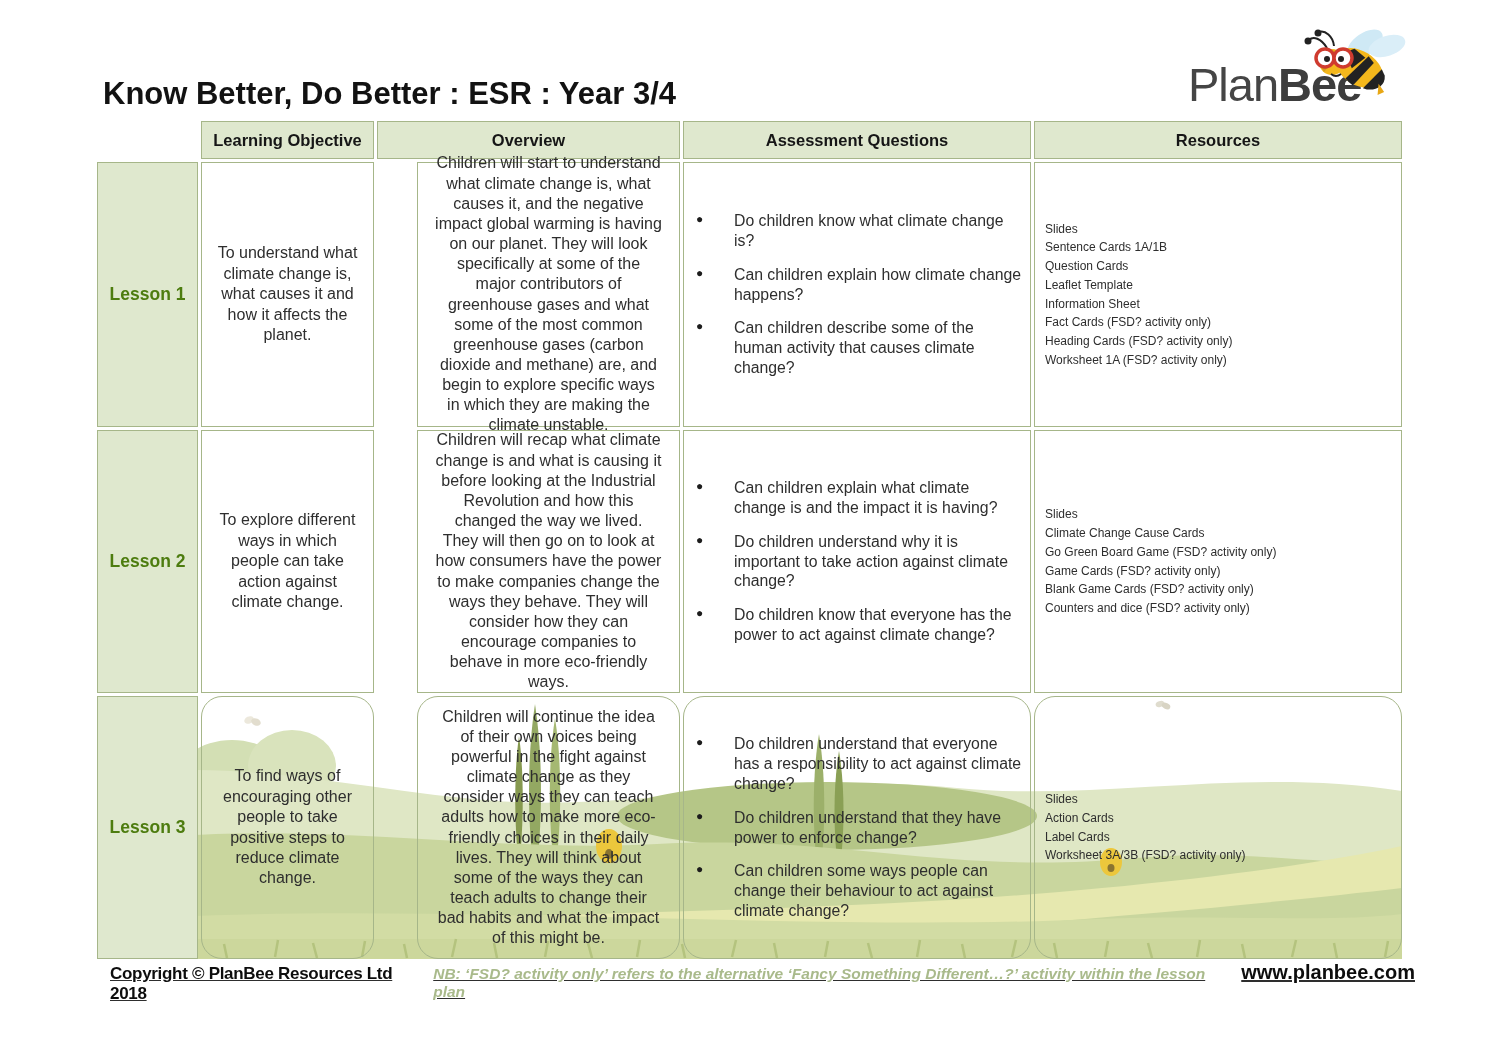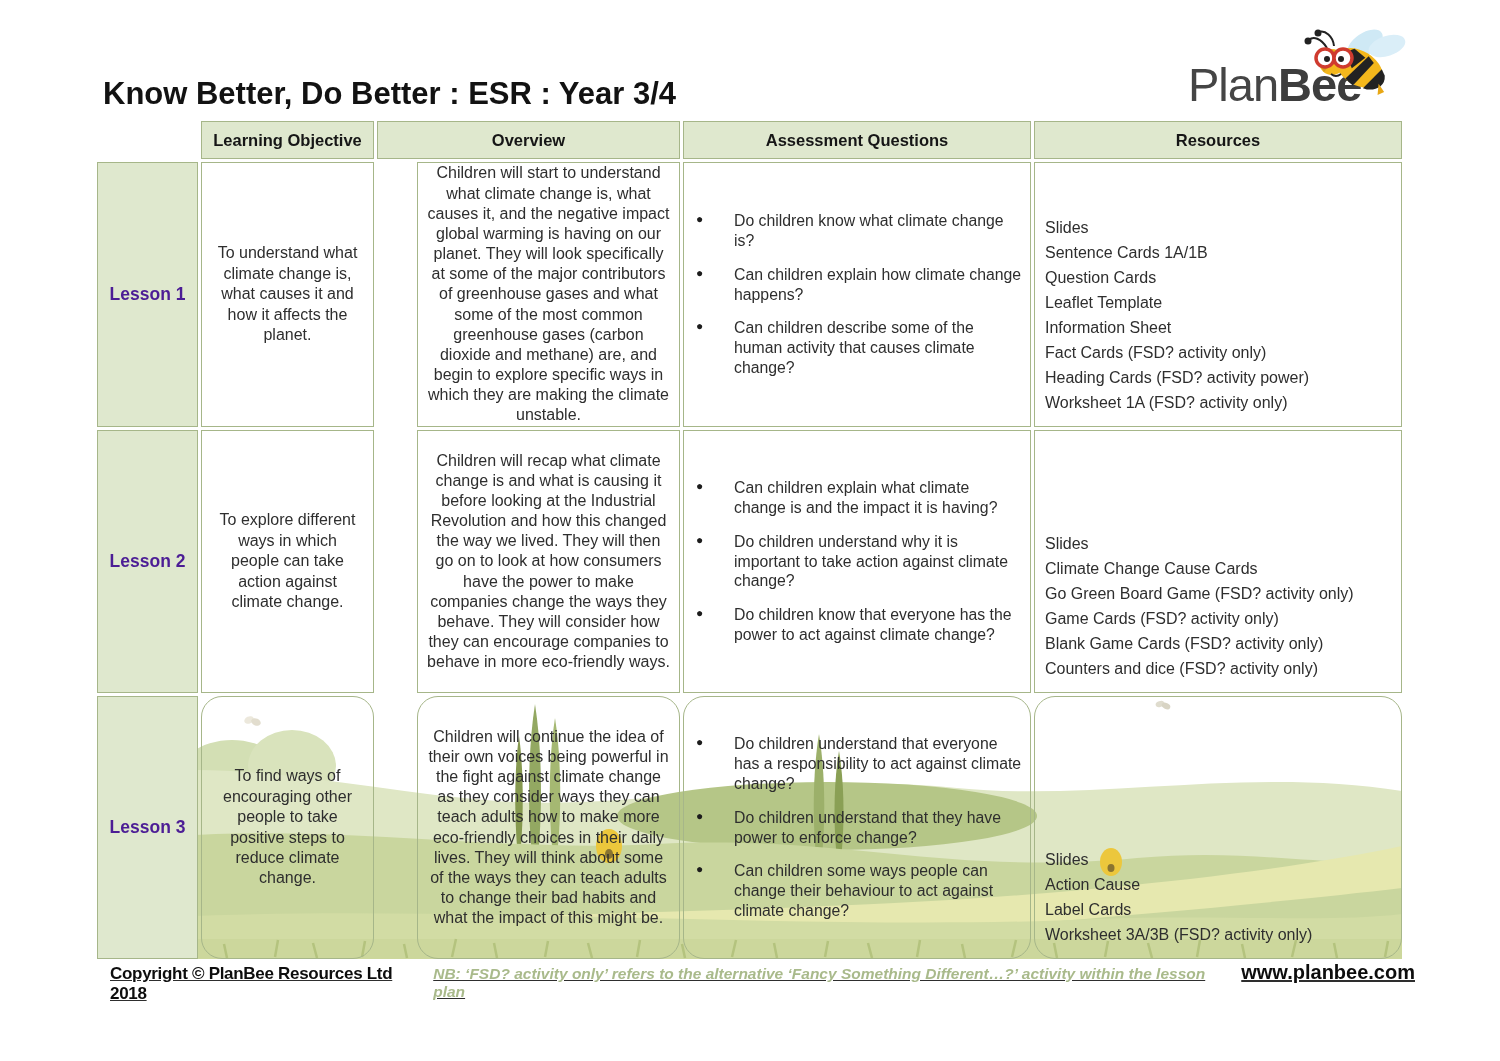--- a/index.html
+++ b/index.html
@@ -35,41 +35,41 @@
     gap:3px;
   }
   .cell { border:1px solid #a6b689; background:#ffffff; position:relative; }
   .corner { border:none; background:transparent; }
   .head {
     background:#dfe8ce; display:flex; align-items:center; justify-content:center;
     font-weight:700; font-size:16.5px; color:#161616;
   }
   .lesson-label {
     background:#dfe8ce; display:flex; align-items:center; justify-content:center;
-    font-weight:700; font-size:17.5px; color:#4c1d95;
+    font-weight:700; font-size:17.5px; color:#4d7c0f;
   }
   .objective {
     display:flex; align-items:center; justify-content:center; text-align:center;
     font-size:16px; line-height:1.28; padding:8px 12px;
   }
   .overview {
     display:flex; align-items:center; justify-content:center; text-align:center;
-    font-size:16px; line-height:1.26; padding:8px 8px;margin-left:40px;
+    font-size:16px; line-height:1.26; padding:8px 17px;margin-left:40px;
   }
   .questions {
     display:flex; flex-direction:column; justify-content:center;
     gap:14px; padding:10px 6px 10px 0; list-style:none;
   }
   .questions li { position:relative; padding-left:50px; font-size:15.8px; line-height:1.26; }
   .questions .bullet {
     position:absolute; left:12px; top:1px; font-size:12px; color:#1c1c1c;
   }
   .resources {
-    display:flex; flex-direction:column; justify-content:flex-end;
-    padding:10px 6px 10px 10px; font-size:16px; line-height:1.56;
+    display:flex; flex-direction:column; justify-content:center;
+    padding:10px 6px 10px 10px; font-size:12px; line-height:1.56;
   }
   .transparent-cell { background:transparent;border-radius:21px; }
 
   
   .doc-footer {
     position:absolute; left:110px; top:961px; width:1305px;
     display:flex; align-items:baseline; justify-content:space-between;text-decoration:underline;
   }
   .copyright { font-weight:700; font-size:17px; color:#0d0d0d; letter-spacing:-0.3px; }
   .fsd-note  { font-weight:700; font-style:italic; font-size:15.5px; color:#a9ba8b; }
@@ -183,21 +183,21 @@
         <li><span class="bullet">●</span><span>Can children explain how climate change happens?</span></li>
         <li><span class="bullet">●</span><span>Can children describe some of the human activity that causes climate change?</span></li>
       </ul>
       <div class="cell resources">
         <div>Slides</div>
         <div>Sentence Cards 1A/1B</div>
         <div>Question Cards</div>
         <div>Leaflet Template</div>
         <div>Information Sheet</div>
         <div>Fact Cards (FSD? activity only)</div>
-        <div>Heading Cards (FSD? activity power)</div>
+        <div>Heading Cards (FSD? activity only)</div>
         <div>Worksheet 1A (FSD? activity only)</div>
       </div>
 
       <div class="cell lesson-label">Lesson 2</div>
       <div class="cell objective">To explore different ways in which people can take action against climate change.</div>
       <div class="cell overview">Children will recap what climate change is and what is causing it before looking at the Industrial Revolution and how this changed the way we lived. They will then go on to look at how consumers have the power to make companies change the ways they behave. They will consider how they can encourage companies to behave in more eco-friendly ways.</div>
       <ul class="cell questions">
         <li><span class="bullet">●</span><span>Can children explain what climate change is and the impact it is having?</span></li>
         <li><span class="bullet">●</span><span>Do children understand why it is important to take action against climate change?</span></li>
         <li><span class="bullet">●</span><span>Do children know that everyone has the power to act against climate change?</span></li>
@@ -214,21 +214,21 @@
       <div class="cell lesson-label">Lesson 3</div>
       <div class="cell objective transparent-cell">To find ways of encouraging other people to take positive steps to reduce climate change.</div>
       <div class="cell overview transparent-cell">Children will continue the idea of their own voices being powerful in the fight against climate change as they consider ways they can teach adults how to make more eco-friendly choices in their daily lives. They will think about some of the ways they can teach adults to change their bad habits and what the impact of this might be.</div>
       <ul class="cell questions transparent-cell">
         <li><span class="bullet">●</span><span>Do children understand that everyone has a responsibility to act against climate change?</span></li>
         <li><span class="bullet">●</span><span>Do children understand that they have power to enforce change?</span></li>
         <li><span class="bullet">●</span><span>Can children some ways people can change their behaviour to act against climate change?</span></li>
       </ul>
       <div class="cell resources transparent-cell">
         <div>Slides</div>
-        <div>Action Cause</div>
+        <div>Action Cards</div>
         <div>Label Cards</div>
         <div>Worksheet 3A/3B (FSD? activity only)</div>
       </div>
     </div>
   </div>
 
   <div class="doc-footer">
     <div class="copyright">Copyright © PlanBee Resources Ltd 2018</div>
     <div class="fsd-note">NB: ‘FSD? activity only’ refers to the alternative ‘Fancy Something Different…?’ activity within the lesson plan</div>
     <div class="website">www.planbee.com</div>

